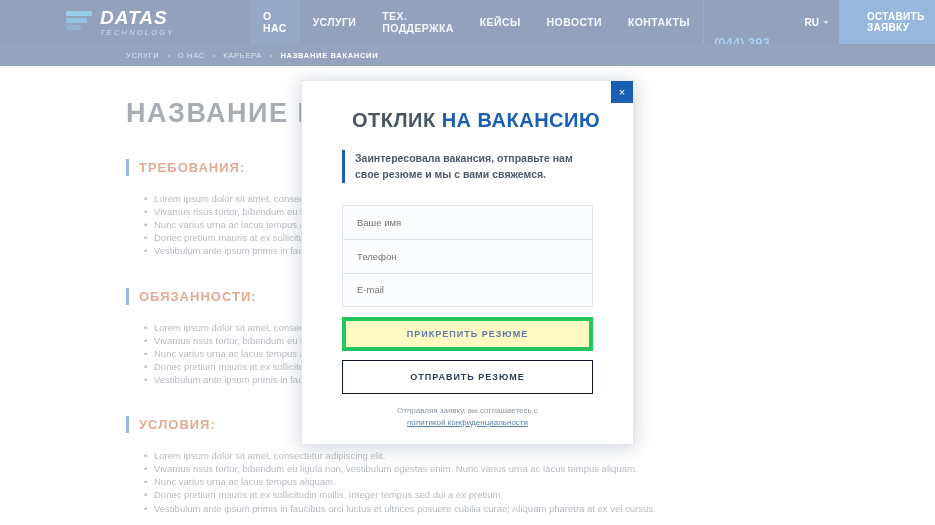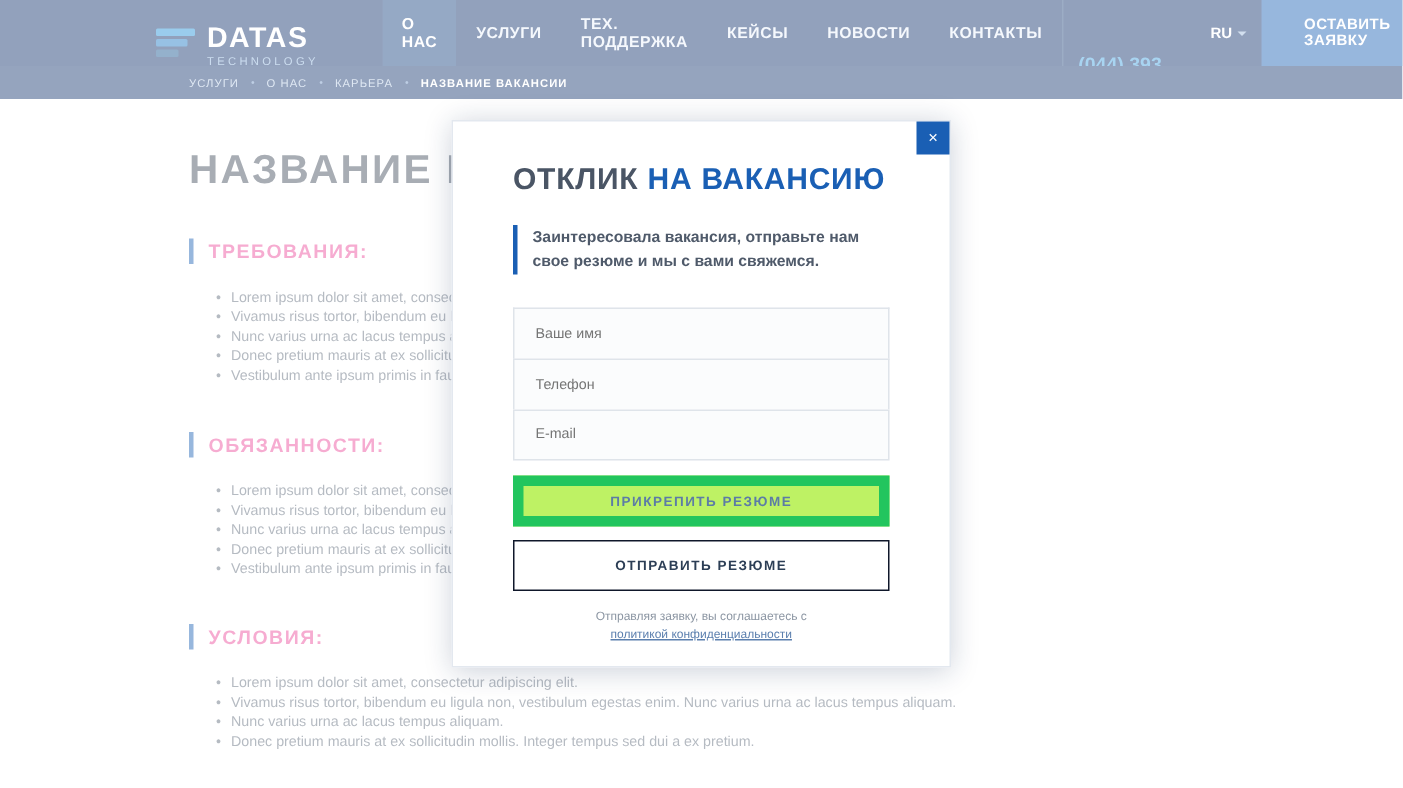--- a/index.html
+++ b/index.html
@@ -18,23 +18,24 @@
   }
 
   
   .header {
     position: absolute; top: 0; left: 0;
     width: 935px; height: 44px;
     background: #0f2f6b;
     display: flex; align-items: stretch;
   }
   .logo-wrap {
-    display: flex; align-items: flex-end;
-    padding-left: 104px;
+    display: flex; align-items: center;
+    padding-left: 66px;
     width: 320px;
+    font-style: italic;
   }
   .logo {
     display: flex; align-items: center; gap: 6px;
   }
   .logo-mark {
     width: 28px; height: 24px;
     position: relative;
   }
   .logo-mark .bar {
     position: absolute; left: 0;
@@ -137,21 +138,21 @@
   .section { margin: 0 0 30px 126px; }
   .section-head {
     display: flex; align-items: center; gap: 10px;
     margin-bottom: 16px;
   }
   .section-bar {
     width: 3px; height: 17px; background: #1a5fb4;
   }
   .section-title {
     font-size: 13px; font-weight: bold; letter-spacing: 1px;
-    color: #ec4899; text-transform: uppercase;
+    color: #c2410c; text-transform: uppercase;
   }
   .bullets { margin: 0; padding: 0 0 0 18px; list-style: none; }
   .bullets li {
     font-size: 9.5px; color: #5c6878;
     line-height: 1.38;
     position: relative;
     padding-left: 10px;
   }
   .bullets li:before {
     content: "•";
@@ -181,21 +182,21 @@
     font-size: 11px; line-height: 22px; text-align: center;
     cursor: pointer;
     border: none;
     padding: 0;
   }
   .modal-inner { padding: 28px 22px 0 22px; }
   .modal-title {
     font-size: 20px; font-weight: bold;
     letter-spacing: 0.5px;
     color: #4a5565;
-    margin: 0 0 18px 18px;
+    margin: 0 0 18px 28px;
     text-transform: uppercase;
   }
   .modal-title .accent { color: #1a5fb4; }
   .modal-sub {
     display: flex; gap: 10px;
     margin: 0 0 22px 18px;
     padding-right: 18px;
   }
   .modal-sub-bar {
     width: 3px; background: #1a5fb4; flex: 0 0 3px;
@@ -211,22 +212,22 @@
     background: #fbfcfd;
     padding: 0 14px;
     font-size: 9.5px; color: #9aa4b1;
     font-family: "Liberation Sans", sans-serif;
     outline: none;
   }
   .field.last { border-bottom: 1px solid #dfe4ea; }
   .btn-attach {
     width: 100%; height: 34px;
     margin-top: 10px;
-    background: #bef264;
-    border: 7px solid #22c55e;
+    background: #fef9c3;
+    border: 4px solid #22c55e;
     color: #5c7ca6;
     font-size: 9px; font-weight: bold; letter-spacing: 1px;
     text-transform: uppercase;
     cursor: pointer;
     font-family: "Liberation Sans", sans-serif;
   }
   .btn-send {
     width: 100%; height: 34px;
     margin-top: 9px;
     background: #ffffff;
@@ -332,20 +333,21 @@
     <div class="section">
       <div class="section-head">
         <span class="section-bar"></span>
         <span class="section-title">УСЛОВИЯ:</span>
       </div>
       <ul class="bullets">
         <li>Lorem ipsum dolor sit amet, consectetur adipiscing elit.</li>
         <li>Vivamus risus tortor, bibendum eu ligula non, vestibulum egestas enim. Nunc varius urna ac lacus tempus aliquam.</li>
         <li>Nunc varius urna ac lacus tempus aliquam.</li>
         <li>Donec pretium mauris at ex sollicitudin mollis. Integer tempus sed dui a ex pretium.</li>
+        <li>Vestibulum ante ipsum primis in faucibus orci luctus et ultrices posuere cubilia curae; Aliquam pharetra at ex vel cursus.</li>
       </ul>
     </div>
 
   </div>
 
   <div class="overlay"></div>
 
   <div class="modal">
     <button class="modal-close">×</button>
     <div class="modal-inner">

